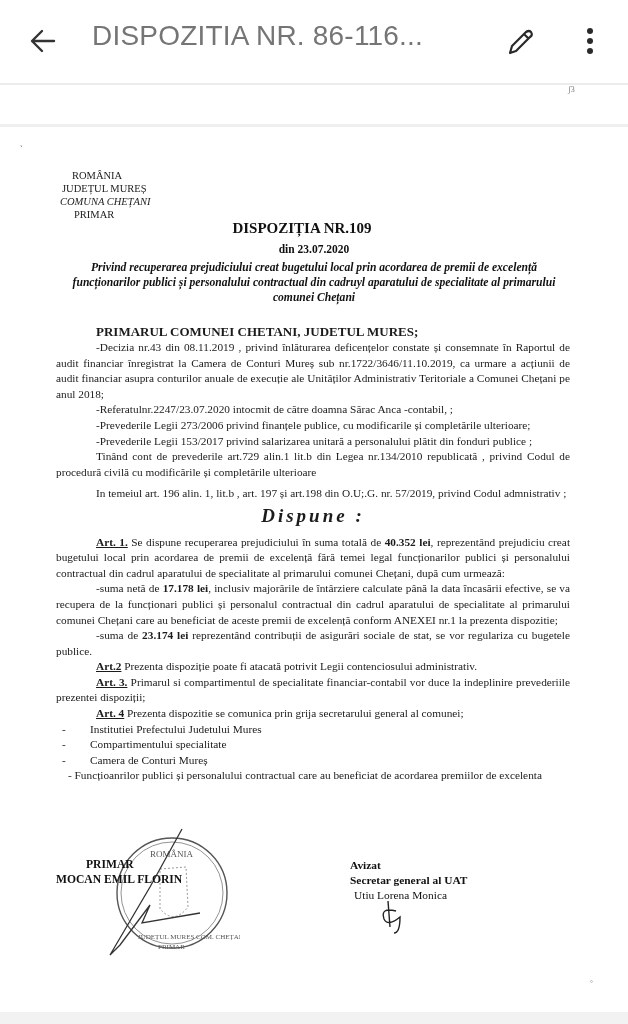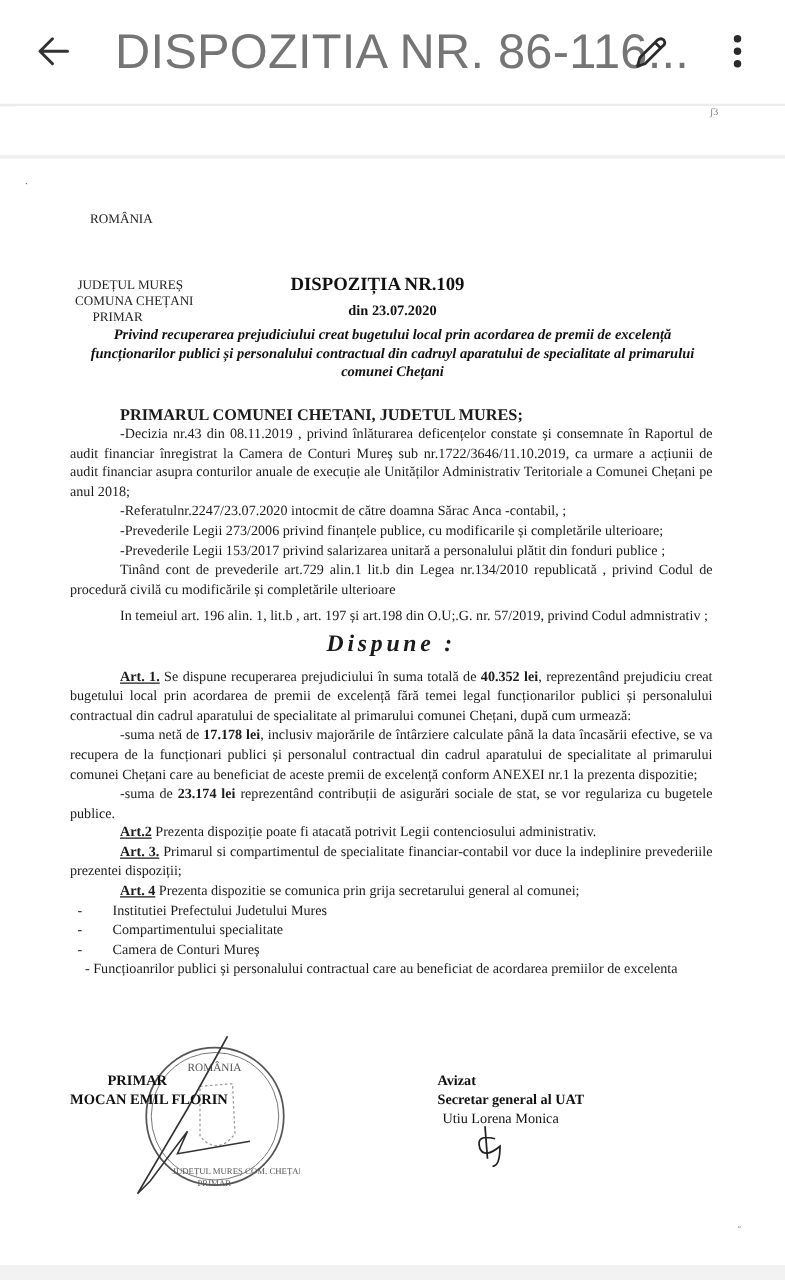--- a/index.html
+++ b/index.html
@@ -15,21 +15,21 @@
     background: #ffffff;
     display: flex; align-items: center;
   }
   .appbar .back {
     position: absolute; left: 26px; top: 24px; width: 34px; height: 34px;
     display: flex; align-items: center; justify-content: center; cursor: pointer;
   }
   .appbar .title {
     position: absolute; left: 92px; top: 20px;
     font-family: "Liberation Sans", sans-serif;
-    font-size: 39px; color: #757575; letter-spacing: 0.2px;
+    font-size: 28px; color: #757575; letter-spacing: 0.2px;
     white-space: nowrap;
     text-align: right;
   }
   .appbar .edit {
     position: absolute; left: 500px; top: 22px; width: 40px; height: 40px;
     display: flex; align-items: center; justify-content: center; cursor: pointer;
   }
   .appbar .more {
     position: absolute; left: 572px; top: 22px; width: 36px; height: 40px;
     display: flex; align-items: center; justify-content: center; cursor: pointer;
@@ -44,22 +44,22 @@
   .page {
     position: absolute; left: 0; top: 127px; width: 628px; height: 885px;
     background: #fff;
   }
   .dot { position: absolute; font-size: 8px; color: #555; }
   .hdr {
     position: absolute; left: 60px; top: 42px;
     font-size: 10.5px; line-height: 13px; color: #222;
   }
   .hdr div:nth-child(1) { padding-left: 12px; }
-  .hdr div:nth-child(2) { padding-left: 2px; margin-top: 40px; }
-  .hdr div:nth-child(3) { padding-left: 0px; }
+  .hdr div:nth-child(2) { padding-left: 2px; }
+  .hdr div:nth-child(3) { padding-left: 0px; font-style: italic; }
   .hdr div:nth-child(4) { padding-left: 14px; }
 
   .doc-title {
     position: absolute; left: 0; width: 604px; top: 93px;
     text-align: center; font-weight: bold; font-size: 15px; color: #111;
   }
   .doc-date {
     position: absolute; left: 0; width: 628px; top: 116px;
     text-align: center; font-weight: bold; font-size: 11.5px; color: #111;
   }

